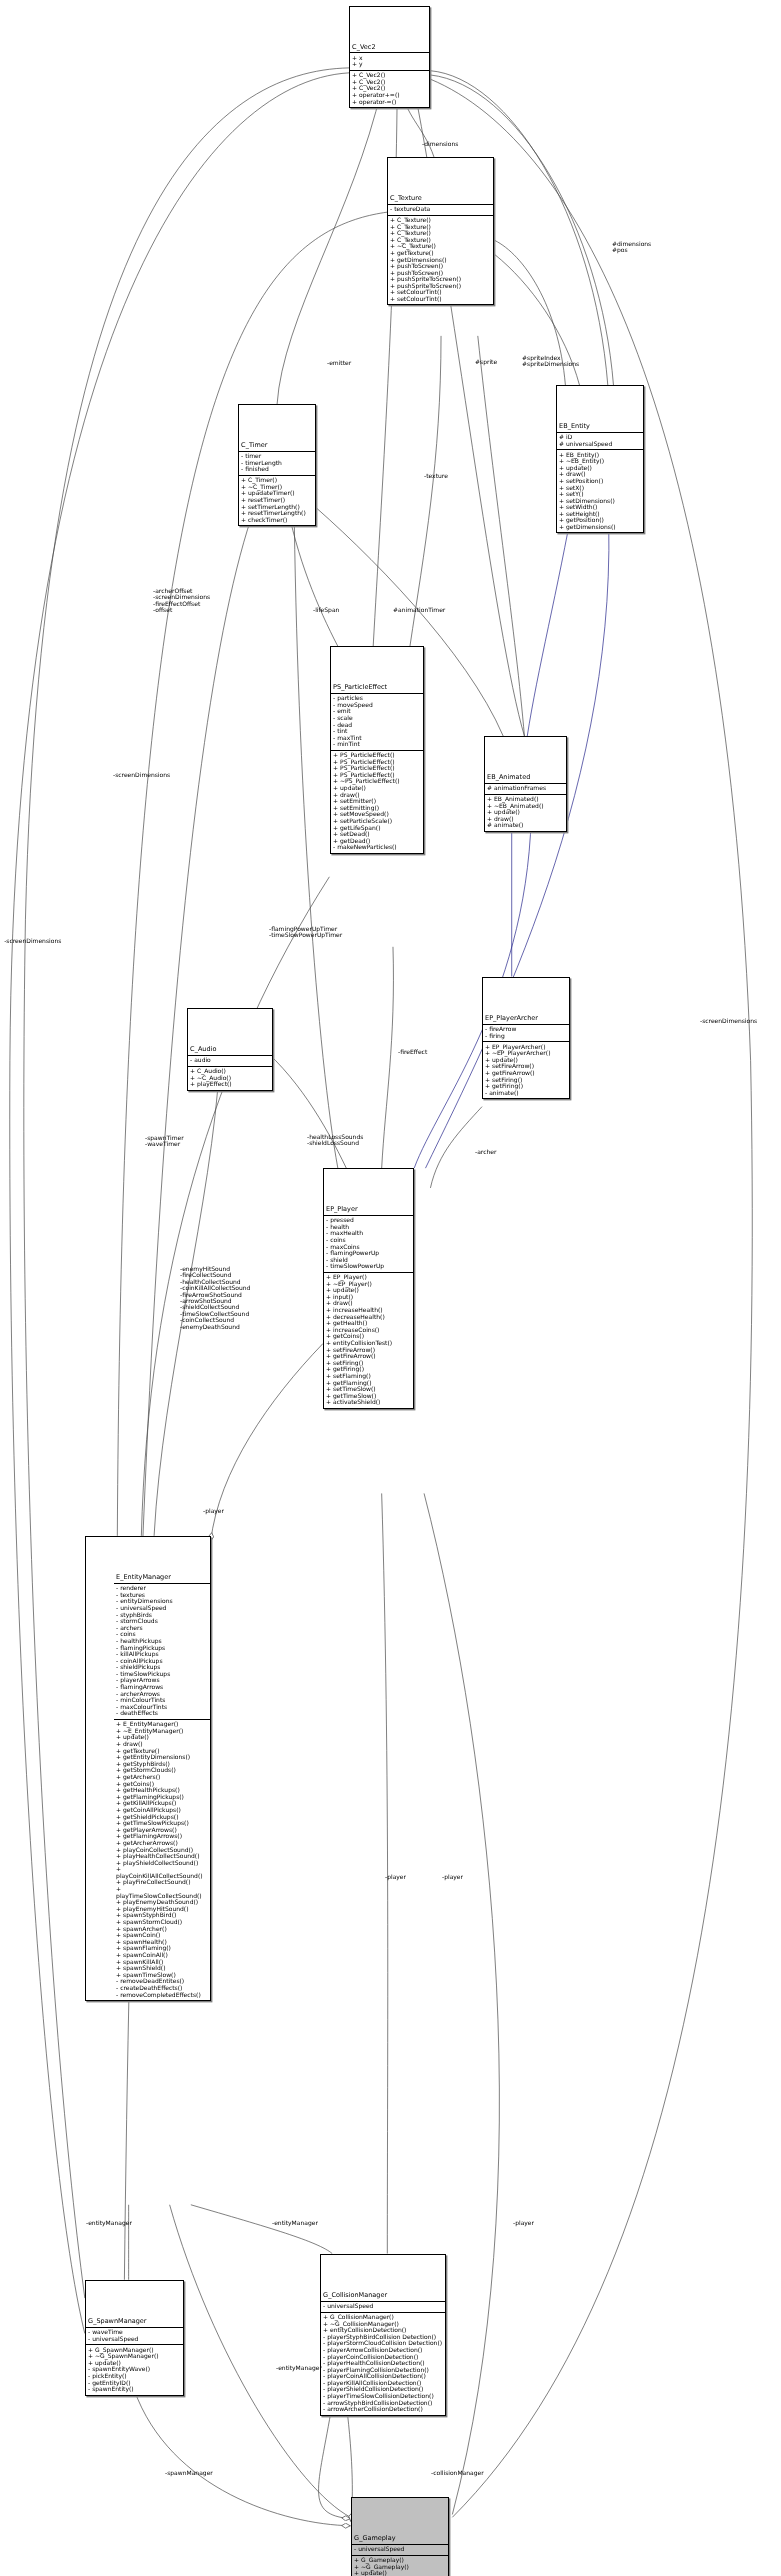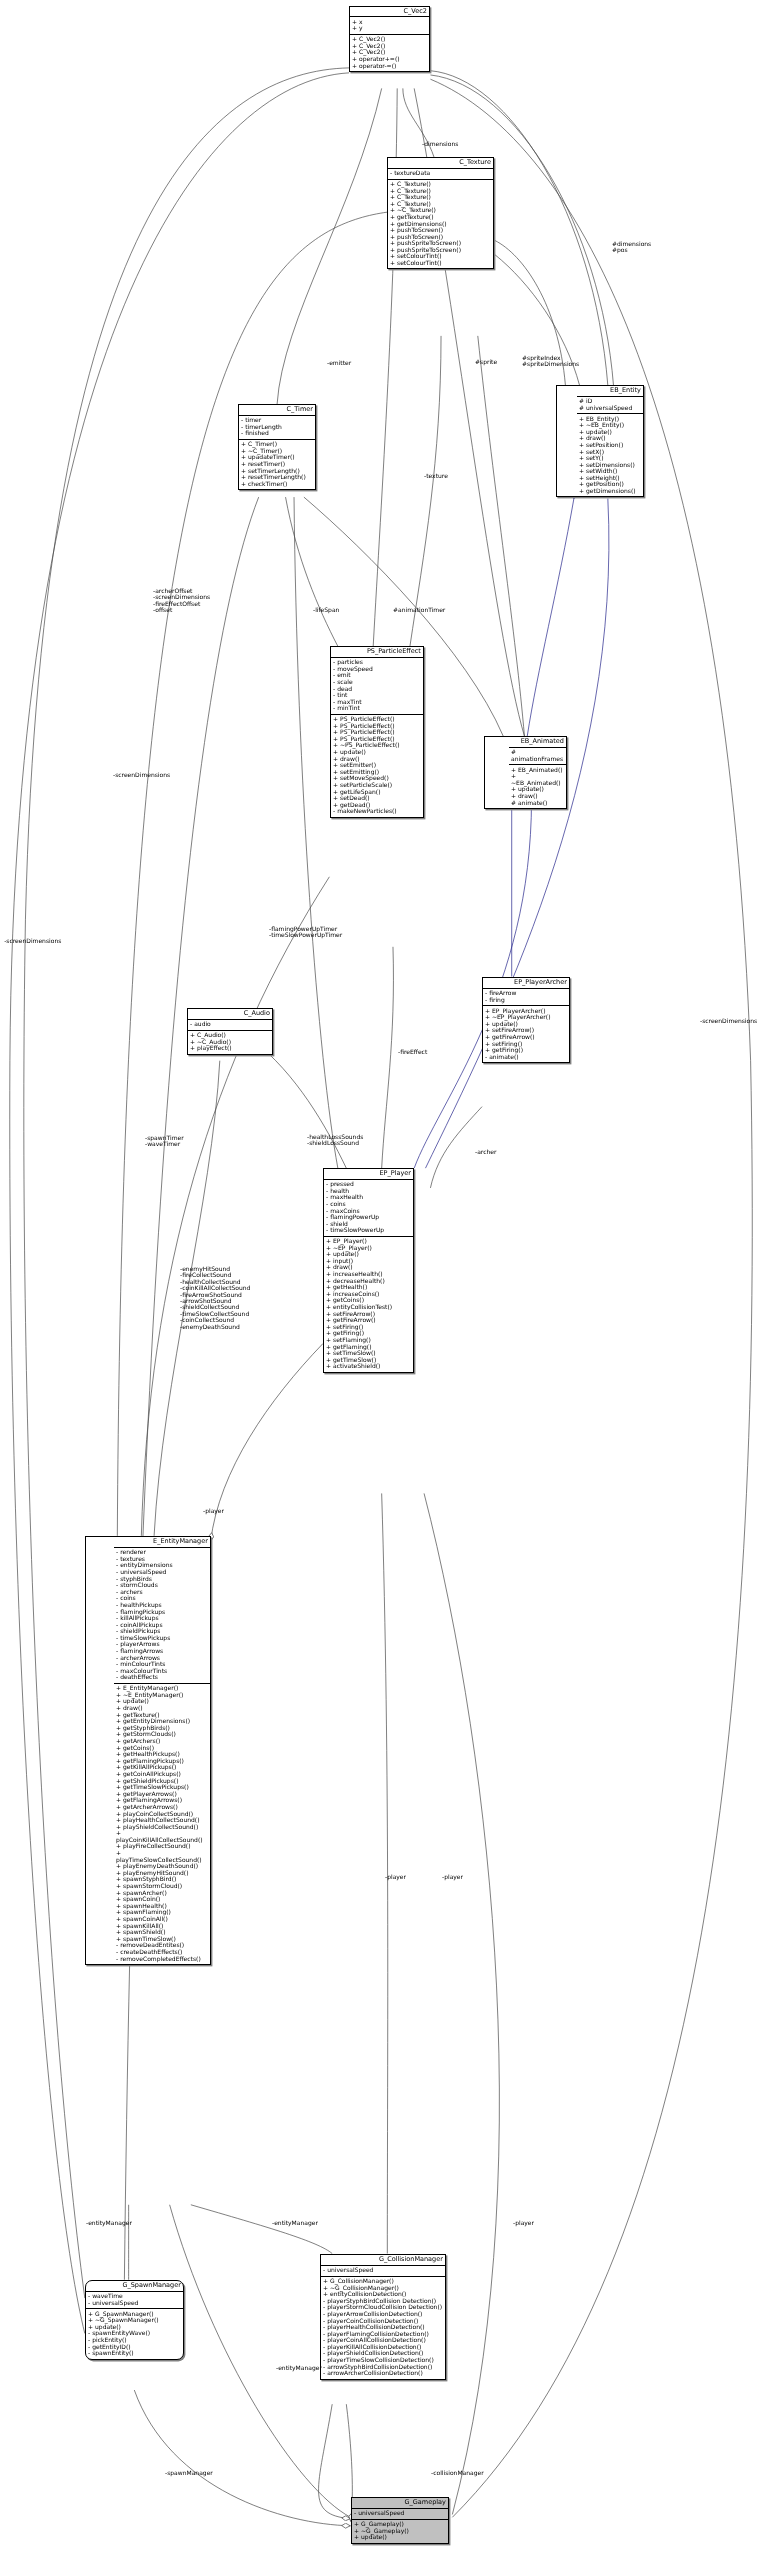--- a/index.html
+++ b/index.html
@@ -26,25 +26,26 @@
     border:0.7px solid #000;
     background:#ffffff;
     font-size:6px;
     line-height:6.6px;
     color:#000;
     z-index:5;
   }
   .node.shadow{ box-shadow:1.4px 1.4px 0 #808080; }
   .node.highlight{ background:#c0c0c0; }
   .node .title{
-    text-align:right;
+    text-align:left;
     padding:1.4px 2.1px 1.8px 2.1px;
     border-bottom:0.7px solid #000;
     white-space:nowrap;
     font-size:6.5px;
+    margin-top:36px;
   }
   .node .sec{
     padding:1.4px 2.1px 1.8px 2.1px;
     border-bottom:0.7px solid #000;
   }
   .node .sec.last{ border-bottom:none; }
   .node .row{
     white-space:normal;
     word-break:normal;
     overflow-wrap:break-word;
@@ -172,21 +173,21 @@
           <div class="row">+ getTexture()</div>
           <div class="row">+ getDimensions()</div>
           <div class="row">+ pushToScreen()</div>
           <div class="row">+ pushToScreen()</div>
           <div class="row">+ pushSpriteToScreen()</div>
           <div class="row">+ pushSpriteToScreen()</div>
           <div class="row">+ setColourTint()</div>
           <div class="row">+ setColourTint()</div>
         </div>
       </div>
-      <div class="node shadow" style="left: 556px; top: 385px; width: 88px; padding-left: 20px;">
+      <div class="node shadow" style="left: 556px; top: 385px; width: 88px;">
         <div class="title">EB_Entity</div>
         <div class="sec">
           <div class="row"># iD</div>
           <div class="row"># universalSpeed</div>
         </div>
         <div class="sec last">
           <div class="row">+ EB_Entity()</div>
           <div class="row">+ ~EB_Entity()</div>
           <div class="row">+ update()</div>
           <div class="row">+ draw()</div>
@@ -240,21 +241,21 @@
           <div class="row">+ setEmitter()</div>
           <div class="row">+ setEmitting()</div>
           <div class="row">+ setMoveSpeed()</div>
           <div class="row">+ setParticleScale()</div>
           <div class="row">+ getLifeSpan()</div>
           <div class="row">+ setDead()</div>
           <div class="row">+ getDead()</div>
           <div class="row">- makeNewParticles()</div>
         </div>
       </div>
-      <div class="node shadow" style="left: 484px; top: 736px; width: 83px; padding-left: 24px;">
+      <div class="node shadow" style="left: 484px; top: 736px; width: 83px;">
         <div class="title">EB_Animated</div>
         <div class="sec">
           <div class="row"># animationFrames</div>
         </div>
         <div class="sec last">
           <div class="row">+ EB_Animated()</div>
           <div class="row">+ ~EB_Animated()</div>
           <div class="row">+ update()</div>
           <div class="row">+ draw()</div>
           <div class="row"># animate()</div>
@@ -406,21 +407,21 @@
           <div class="row">- playerHealthCollisionDetection()</div>
           <div class="row">- playerFlamingCollisionDetection()</div>
           <div class="row">- playerCoinAllCollisionDetection()</div>
           <div class="row">- playerKillAllCollisionDetection()</div>
           <div class="row">- playerShieldCollisionDetection()</div>
           <div class="row">- playerTimeSlowCollisionDetection()</div>
           <div class="row">- arrowStyphBirdCollisionDetection()</div>
           <div class="row">- arrowArcherCollisionDetection()</div>
         </div>
       </div>
-      <div class="node shadow" style="left: 85px; top: 2280px; width: 99px; border-radius: 7px;">
+      <div class="node shadow" style="left: 85px; top: 2280px; width: 99px;">
         <div class="title">G_SpawnManager</div>
         <div class="sec">
           <div class="row">- waveTime</div>
           <div class="row">- universalSpeed</div>
         </div>
         <div class="sec last">
           <div class="row">+ G_SpawnManager()</div>
           <div class="row">+ ~G_SpawnManager()</div>
           <div class="row">+ update()</div>
           <div class="row">- spawnEntityWave()</div>

